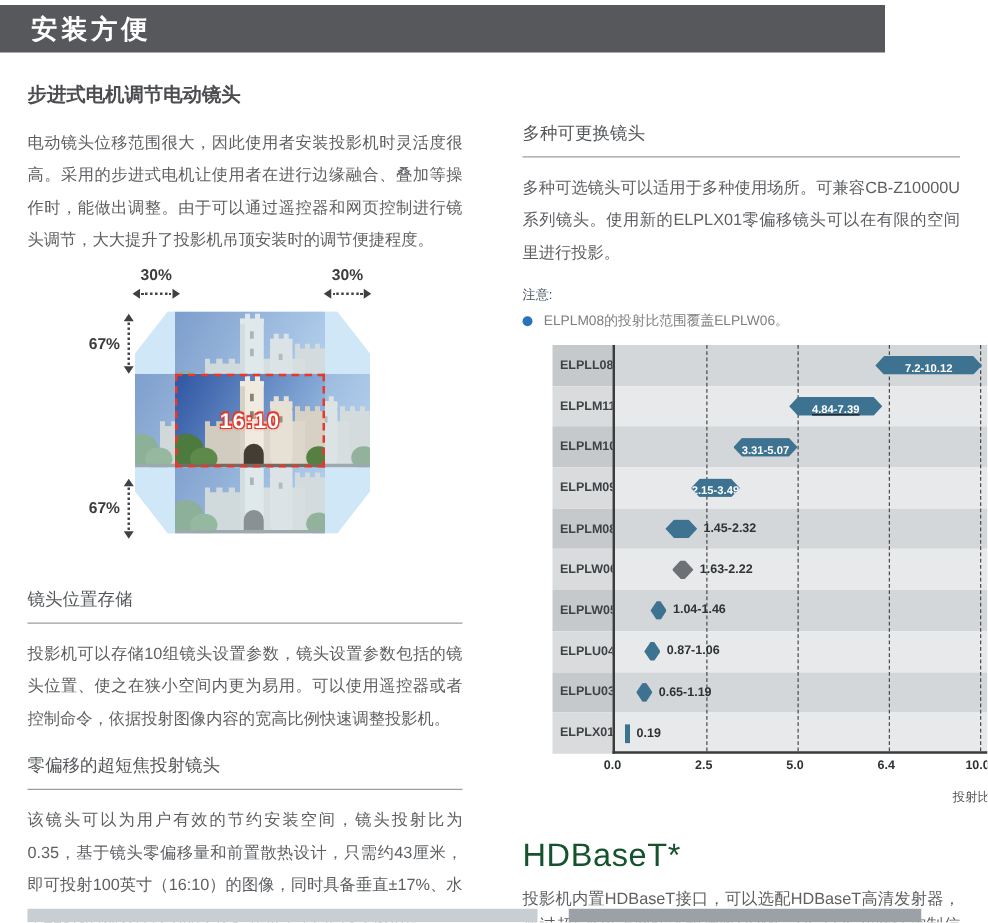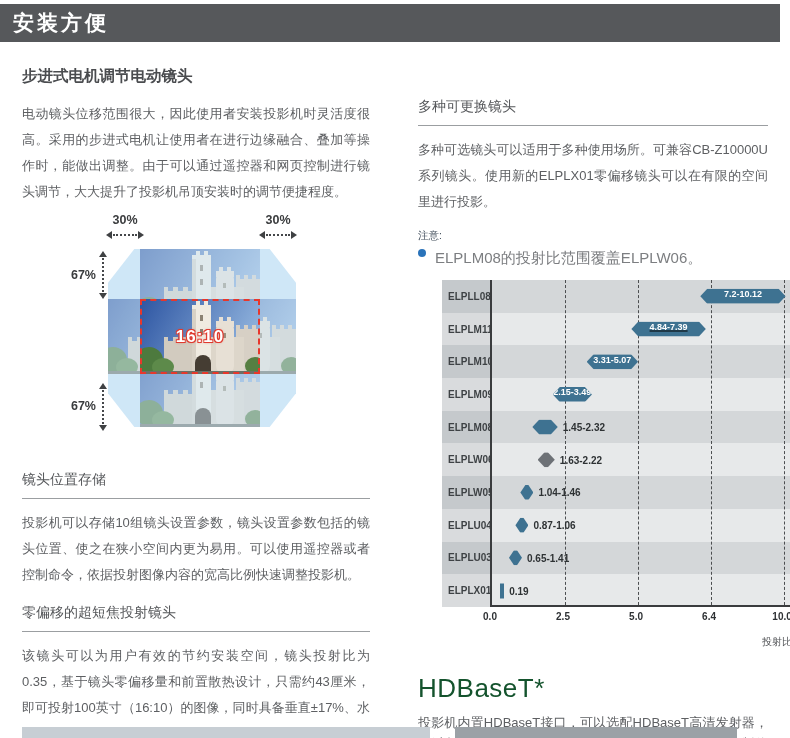--- a/index.html
+++ b/index.html
@@ -1,21 +1,21 @@
 <!DOCTYPE html>
 <html><head>
 <meta charset="utf-8">
 <style>
   html,body{margin:0;padding:0;background:#fff;}
   .page{position:relative;width:790px;height:738px;background:#fff;overflow:hidden;
         font-family:"Liberation Sans","DejaVu Sans",sans-serif;}
 
   
-  .banner{position:absolute;left:0;top:4px;width:780px;height:38px;background:#56585b;
-          display:flex;align-items:center;padding-left:13px;box-sizing:border-box;}
+  .banner{position:absolute;left:0;top:4px;width:708px;height:38px;background:#56585b;
+          display:flex;align-items:center;padding-left:25px;box-sizing:border-box;}
   .banner span{color:#fff;font-size:21px;font-weight:bold;letter-spacing:3px;}
 
   
   .col-left{position:absolute;left:22px;top:62px;width:348px;}
   .col-right{position:absolute;left:418px;top:98px;width:350px;}
 
   .main-head{font-size:15.5px;font-weight:bold;color:#4a4c4f;margin:4px 0 14px;}
   .body{font-size:13px;line-height:26px;color:#5d5f62;text-align:justify;margin:0;}
   .body-tight{font-size:13px;line-height:21px;color:#5d5f62;text-align:justify;margin:8px 0 0;}
   .subhead{font-size:14px;font-weight:normal;color:#55575a;padding-bottom:9px;
@@ -46,37 +46,37 @@
   .wrap-right{left:152px;top:50px;width:36px;height:75px;}
   .wrap-right svg{left:-84px;}
   .wrap-center{left:32px;top:50px;width:120px;height:75px;}
   .center-frame{position:absolute;left:32px;top:50px;width:120px;height:75px;box-sizing:border-box;
                 border:2px dashed #e8372b;display:flex;align-items:center;justify-content:center;z-index:3;}
   .aspect-label{color:#fff;font-size:17px;font-weight:bold;letter-spacing:1px;
                 text-shadow:-1px -1px 0 #e03a2e,1px -1px 0 #e03a2e,-1px 1px 0 #e03a2e,1px 1px 0 #e03a2e,0 0 3px rgba(224,58,46,.9);}
 
   
   .note-label{font-size:10.5px;color:#46525f;margin:14px 0 6px;}
-  .note-item{display:flex;font-size:15px;color:#7c7e81;}
+  .note-item{display:flex;align-items:center;font-size:11px;color:#7c7e81;}
   .note-bullet{width:8px;height:8px;border-radius:50%;background:#2a73ba;margin-right:9px;flex:none;}
 
   
   .chart{position:relative;width:350px;margin-top:12px;padding-left:24px;}
   .chart-body{position:relative;}
   .chart-row{display:flex;height:32.7px;}
   .chart-label{width:48px;box-sizing:border-box;display:flex;align-items:center;padding-left:6px;
                font-size:10px;font-weight:bold;color:#3e4245;}
   .chart-plot{position:relative;flex:1;}
   .row-odd  .chart-label{background:#c5c9cc;} .row-odd  .chart-plot{background:#d4d7d9;}
   .row-even .chart-label{background:#d9dbdd;} .row-even .chart-plot{background:#e7e9ea;}
   #grid-overlay{position:absolute;left:48px;top:0;width:302px;height:100%;box-sizing:border-box;
                 border-left:2px solid #3a3c3e;border-bottom:2px solid #3a3c3e;z-index:1;pointer-events:none;}
   .gridline{position:absolute;top:0;bottom:0;border-left:1px dashed #4c4e50;}
   .bar{position:absolute;top:50%;transform:translateY(-50%);height:15px;background:#3e7291;z-index:2;
-       display:flex;align-items:flex-start;justify-content:center;
+       display:flex;align-items:flex-end;justify-content:center;
        clip-path:polygon(7px 0,calc(100% - 7px) 0,100% 50%,calc(100% - 7px) 100%,7px 100%,0 50%);}
   .bar.small{clip-path:polygon(5px 0,calc(100% - 5px) 0,100% 50%,calc(100% - 5px) 100%,5px 100%,0 50%);}
   .bar.grey{background:#6d7176;}
   .bar.tick-bar{clip-path:none;}
   .bar-label-in{color:#fff;font-size:9px;font-weight:bold;white-space:nowrap;}
   .bar-label-out{position:absolute;top:50%;transform:translateY(-50%);font-size:10px;font-weight:bold;
                  color:#2e3234;white-space:nowrap;z-index:2;}
   .chart-axis{position:relative;height:16px;margin-left:48px;width:302px;}
   .tick{position:absolute;top:4px;transform:translateX(-50%);font-size:10px;font-weight:bold;color:#2e3134;}
   .xlabel{text-align:right;font-size:10px;color:#515356;margin-top:12px;}
@@ -267,21 +267,21 @@
               <div class="chart-label">ELPLU04</div>
               <div class="chart-plot">
                 <div class="bar small" style="left: 25.4101px; width: 13px;"></div>
                 <span class="bar-label-out" style="left: 43.4101px;">0.87-1.06</span>
               </div>
             </div>
             <div class="chart-row row-odd">
               <div class="chart-label">ELPLU03</div>
               <div class="chart-plot">
                 <div class="bar small" style="left: 18.9845px; width: 13px;"></div>
-                <span class="bar-label-out" style="left: 36.9845px;">0.65-1.41</span>
+                <span class="bar-label-out" style="left: 36.9845px;">0.65-1.19</span>
               </div>
             </div>
             <div class="chart-row row-even">
               <div class="chart-label">ELPLX01</div>
               <div class="chart-plot">
                 <div class="bar tick-bar" style="left: 10.2224px; width: 4px;"></div>
                 <span class="bar-label-out" style="left: 19.2224px;">0.19</span>
               </div>
             </div>
           </div>

